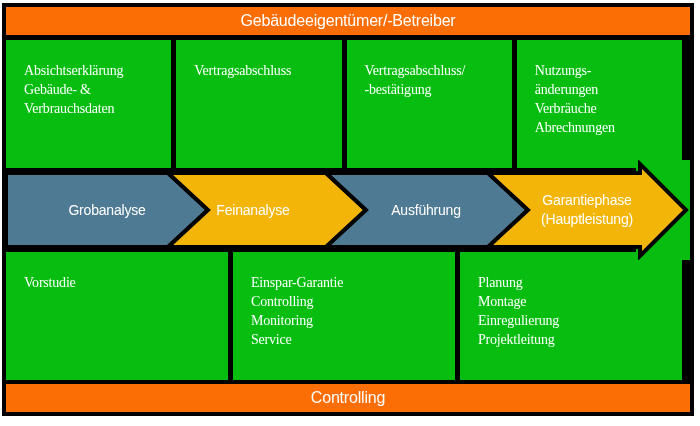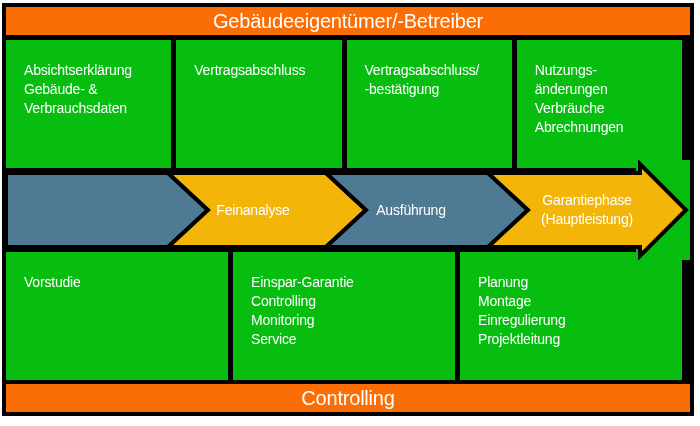--- a/index.html
+++ b/index.html
@@ -9,43 +9,43 @@
     color:var(--text);
   }
   .frame {
     position:absolute; left:2px; top:3px; width:692px; height:413px;
     box-sizing:border-box; border:4px solid var(--border); background:var(--border);
     display:flex; flex-direction:column;
   }
   .banner {
     flex:0 0 28px; height:28px; background:var(--orange);
     display:flex; align-items:center; justify-content:center;
-    font-size:20px; letter-spacing:-0.2px; color:var(--text);
+    font-size:16px; letter-spacing:-0.2px; color:var(--text);
   }
   .cells { display:flex; flex:0 0 128px; height:128px; }
   .cells.top-row { margin-top:5px; }
   .cells.bottom-row { margin-bottom:4px; }
   .cell {
     flex:1; margin-right:5px; background:var(--green);
     box-sizing:border-box; padding:21px 18px;
     font-size:14px; line-height:19px; letter-spacing:-0.2px;
-    white-space:pre-line; color:var(--text);
+    white-space:pre-line; color:var(--text);font-family:Liberation Serif, serif;
   }
   .cell:last-child { margin-right:8px; }
   .band { position:relative; flex:0 0 84px; height:84px; z-index:2; }
   .band svg { position:absolute; left:0; top:-8px; width:684px; height:100px; display:block; overflow:hidden; }
   .phase-label {
     position:absolute; top:0; height:84px; z-index:3;
     display:flex; align-items:center; justify-content:center;
     text-align:center; font-size:14px; line-height:19px; letter-spacing:-0.2px;
     white-space:pre-line; color:var(--text); pointer-events:none;
   }
   .pl-1 { left:0;     width:202px; }
   .pl-2 { left:148px; width:198px; }
-  .pl-3 { left:304px; width:202px; }
+  .pl-3 { left:319px; width:202px; }
   .pl-4 { left:482px; width:198px; }
 </style>
 </head>
 <body>
 
 <div class="frame">
 
   <div class="banner">
     <span>Gebäudeeigentümer/-Betreiber</span>
   </div>
@@ -64,20 +64,21 @@
   </div>
 
   <div class="band">
     <svg viewBox="0 -8 684 100">
       <rect x="630" y="-8" width="54" height="100" fill="#07BE10"></rect>
       <polygon points="0,5 162,5 202,42 162,79 0,79" stroke="#000000" stroke-width="4" stroke-linejoin="miter" fill="#4F7A93"></polygon>
       <polygon points="162,5 320,5 360,42 320,79 162,79 202,42" stroke="#000000" stroke-width="4" stroke-linejoin="miter" fill="#F3B508"></polygon>
       <polygon points="320,5 482,5 522,42 482,79 320,79 360,42" stroke="#000000" stroke-width="4" stroke-linejoin="miter" fill="#4F7A93"></polygon>
       <polygon points="482,5 634,5 634,-4 680,42 634,88 634,79 482,79 522,42" stroke="#000000" stroke-width="4" stroke-linejoin="miter" fill="#F3B508"></polygon>
     </svg>
+    <div class="phase-label pl-1">Grobanalyse</div>
     <div class="phase-label pl-2">Feinanalyse</div>
     <div class="phase-label pl-3">Ausführung</div>
     <div class="phase-label pl-4">Garantiephase
 (Hauptleistung)</div>
   </div>
 
   <div class="cells bottom-row">
     <div class="cell">Vorstudie</div>
     <div class="cell">Einspar-Garantie
 Controlling

